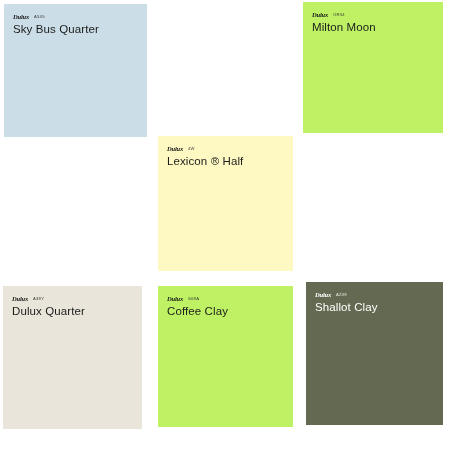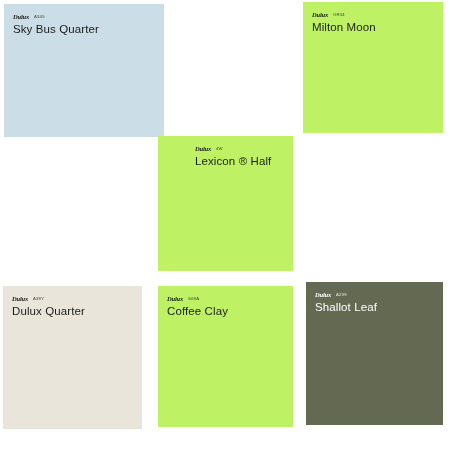--- a/index.html
+++ b/index.html
@@ -62,21 +62,21 @@
     line-height: 13px;
     color: #1c1c1c;
     white-space: nowrap;
   }
   
   .swatch.inverted .brand { color: #ffffff; }
   .swatch.inverted .code { color: #eceee6; }
   .swatch.inverted .name { color: #ffffff; }
 
   
-  .sw-sky      { left: 4px;   top: 4px;   width: 160px; height: 133px; }
+  .sw-sky      { left: 4px;   top: 4px;   width: 143px; height: 133px; }
   .sw-milton   { left: 303px; top: 2px;   width: 140px; height: 131px; }
   .sw-lexicon  { left: 158px; top: 136px; width: 135px; height: 135px; }
   .sw-ecru     { left: 3px;   top: 286px; width: 139px; height: 143px; }
   .sw-coffee   { left: 158px; top: 286px; width: 135px; height: 141px; }
   .sw-shallot  { left: 306px; top: 282px; width: 137px; height: 143px; }
 </style>
 </head>
 <body style="background: rgb(255, 255, 255);">
 
 <div id="board" style="background: rgb(255, 255, 255);">
@@ -94,21 +94,21 @@
   <div class="swatch sw-milton" style="background: #bef264;">
     <div class="swatch-header">
       <div class="brand-row">
         <span class="brand">Dulux</span>
         <span class="code">OR34</span>
       </div>
       <div class="name">Milton Moon</div>
     </div>
   </div>
 
-  <div class="swatch sw-lexicon" style="background: #bef264; padding-left: 28px;">
+  <div class="swatch sw-lexicon" style="background: #fef9c3;">
     <div class="swatch-header">
       <div class="brand-row">
         <span class="brand">Dulux</span>
         <span class="code">4W</span>
       </div>
       <div class="name">Lexicon ® Half</div>
     </div>
   </div>
 
   <div class="swatch sw-ecru" style="background: rgb(233, 229, 218);">
@@ -130,17 +130,17 @@
       <div class="name">Coffee Clay</div>
     </div>
   </div>
 
   <div class="swatch sw-shallot inverted" style="background: rgb(99, 106, 81);">
     <div class="swatch-header">
       <div class="brand-row">
         <span class="brand">Dulux</span>
         <span class="code">A239</span>
       </div>
-      <div class="name">Shallot Leaf</div>
+      <div class="name">Shallot Clay</div>
     </div>
   </div>
 
 </div>
 
 </body></html>

